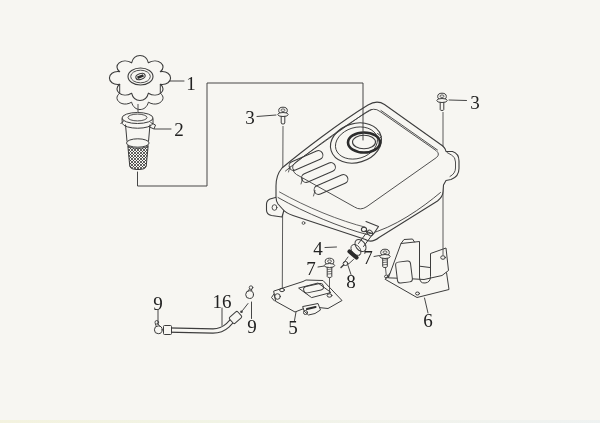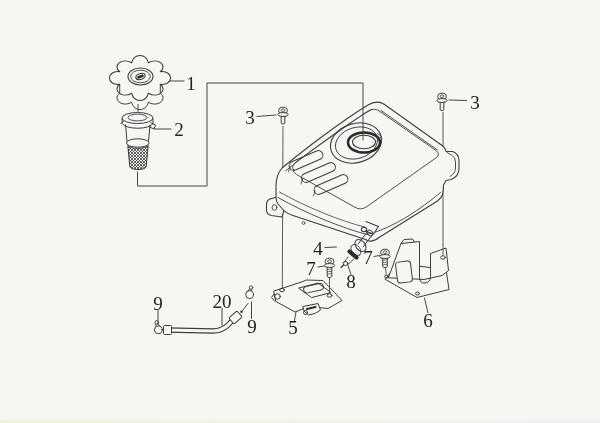--- a/index.html
+++ b/index.html
@@ -194,17 +194,17 @@
   <div class="callout" style="left:179px;top:129px">2</div>
   <div class="callout" style="left:250px;top:117px">3</div>
   <div class="callout" style="left:475px;top:102px">3</div>
   <div class="callout" style="left:318px;top:248px">4</div>
   <div class="callout" style="left:311px;top:268px">7</div>
   <div class="callout" style="left:368px;top:257px">7</div>
   <div class="callout" style="left:351px;top:281px">8</div>
   <div class="callout" style="left:293px;top:327px">5</div>
   <div class="callout" style="left:428px;top:320px">6</div>
   <div class="callout" style="left:158px;top:303px">9</div>
-  <div class="callout" style="left:222px;top:301px">20</div>
+  <div class="callout" style="left:222px;top:301px">16</div>
   <div class="callout" style="left:252px;top:326px">9</div>
 
   <div class="bottom-strip"></div>
 </div>
 
 </body></html>

